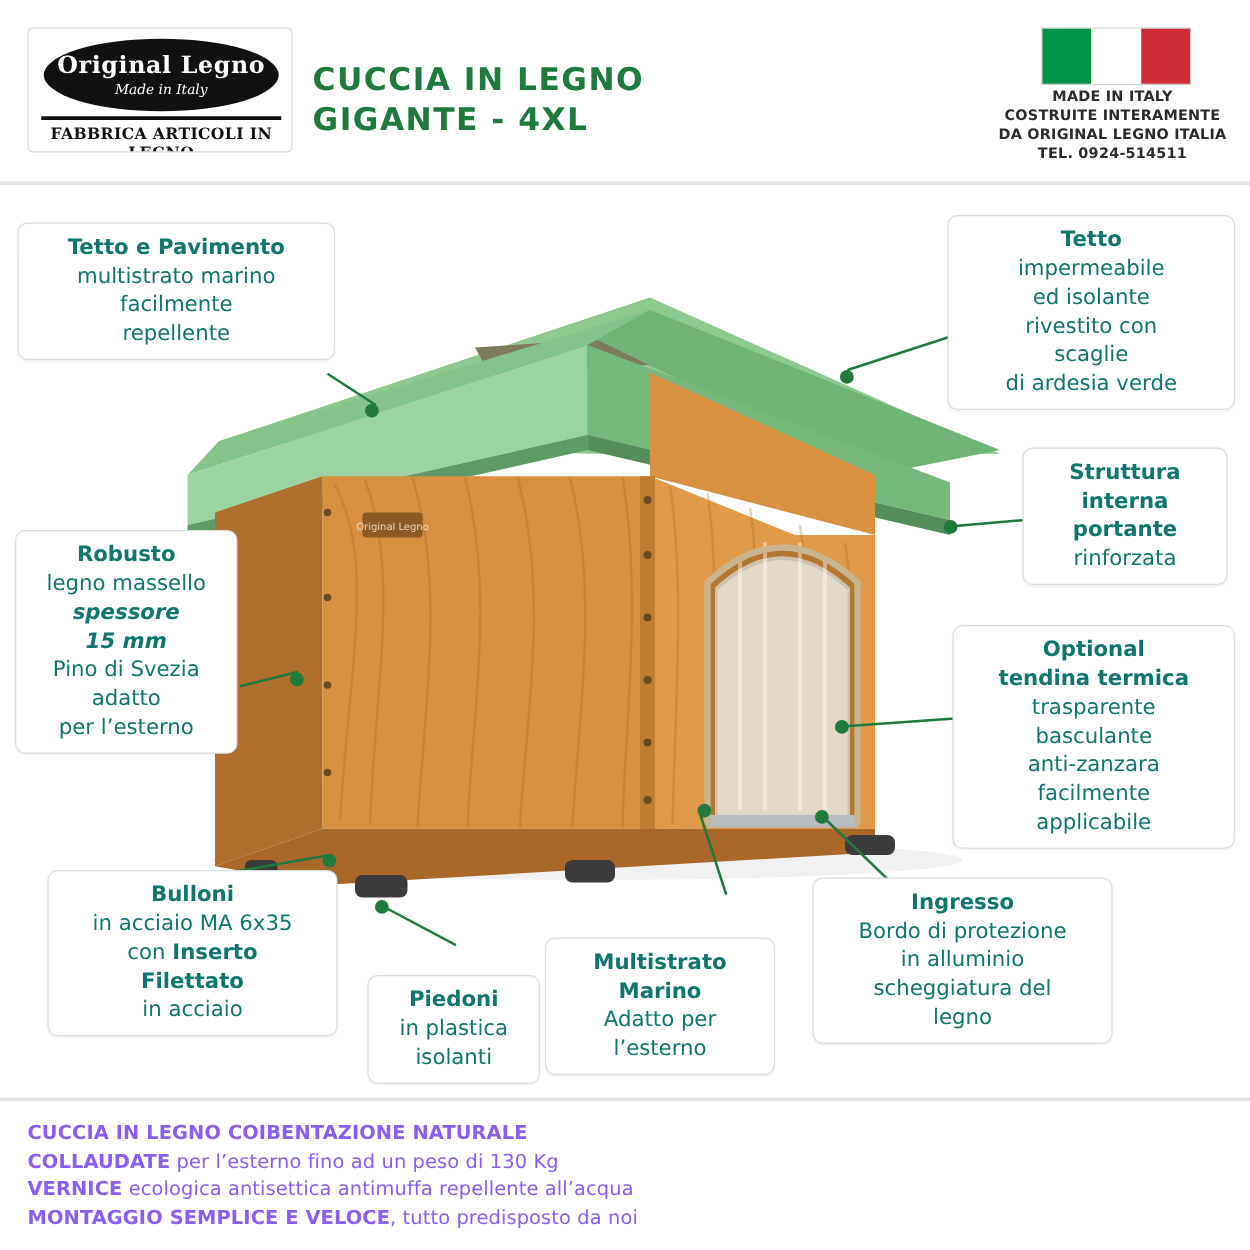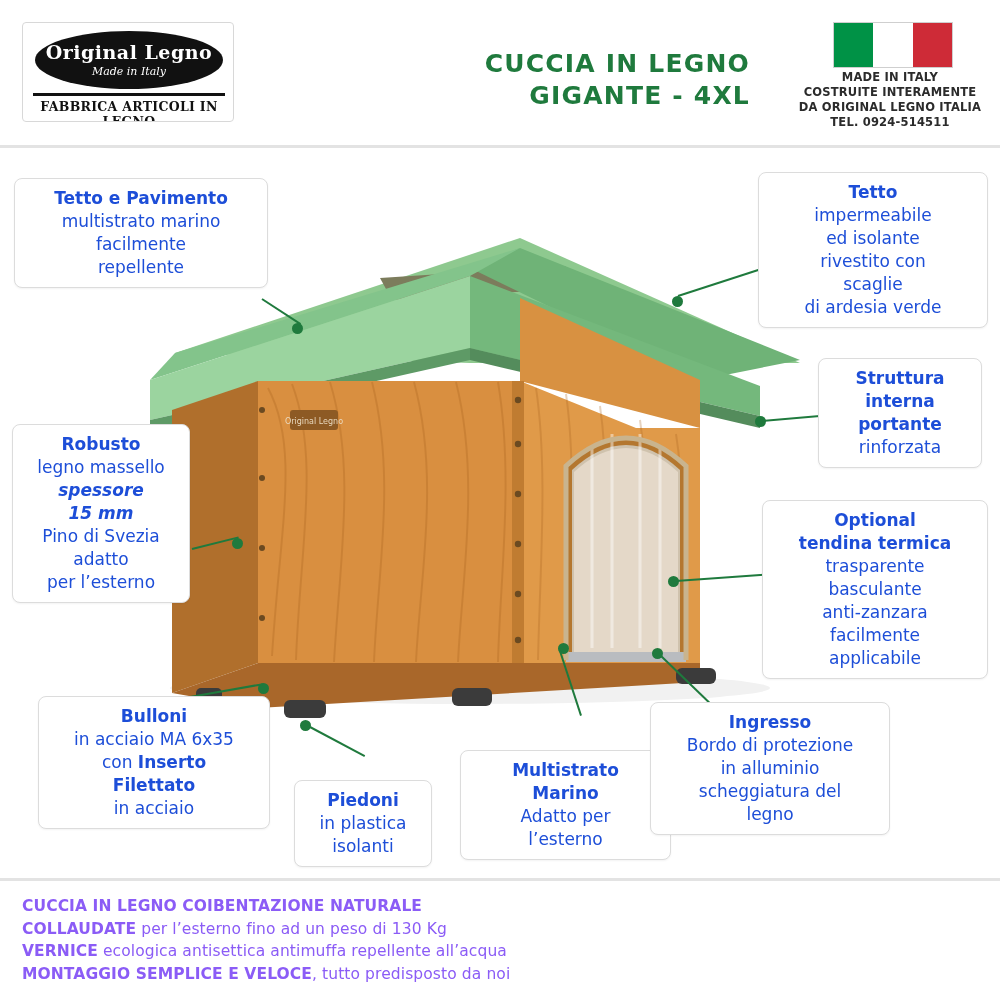--- a/index.html
+++ b/index.html
@@ -57,21 +57,21 @@
   }
   .logo-sub {
     position: absolute; left: 0; top: 76px; width: 212px;
     text-align: center;
     font-family: "DejaVu Serif", "Liberation Serif", serif;
     font-weight: bold; font-size: 12.5px;
     color: #111; letter-spacing: .3px;
   }
   .title-block {
     position: absolute; left: 250px; top: 48px; width: 500px;
-    text-align: right;
+    text-align: left;
   }
   .title-block .t1, .title-block .t2 {
     color: #1f7a3d;
     font-weight: bold;
     font-size: 25px;
     letter-spacing: 1.2px;
     line-height: 32px;
   }
   .flag {
     position: absolute; left: 833px; top: 22px;
@@ -99,21 +99,21 @@
   }
 
   
   .callout {
     position: absolute;
     background: #ffffff;
     border: 1px solid #dcdcdc;
     border-radius: 8px;
     padding: 8px 10px;
     text-align: center;
-    color: #1d4ed8;
+    color: #0f766e;
     font-size: 17px;
     line-height: 23px;
     box-shadow: 0 1px 2px rgba(0,0,0,.05);
   }
   .callout b { font-weight: bold; display: block; }
   .callout .bi { font-weight: bold; font-style: italic; display: block; }
   .callout .ln { display: block; }
 
   
   .leader {
@@ -341,21 +341,21 @@
     <span class="ln" style="font-weight:bold;">Filettato</span>
     <span class="ln">in acciaio</span>
   </div>
 
   <div class="callout" style="left:294px; top:780px; width:138px;">
     <b>Piedoni</b>
     <span class="ln">in plastica</span>
     <span class="ln">isolanti</span>
   </div>
 
-  <div class="callout" style="left:460px; top:750px; width:211px;">
+  <div class="callout" style="left:436px; top:750px; width:184px;">
     <b style="white-space:pre-line;">Multistrato
 Marino</b>
     <span class="ln">Adatto per</span>
     <span class="ln">l’esterno</span>
   </div>
 
   <div class="callout" style="left:650px; top:702px; width:240px;">
     <b>Ingresso</b>
     <span class="ln">Bordo di protezione</span>
     <span class="ln">in alluminio</span>

